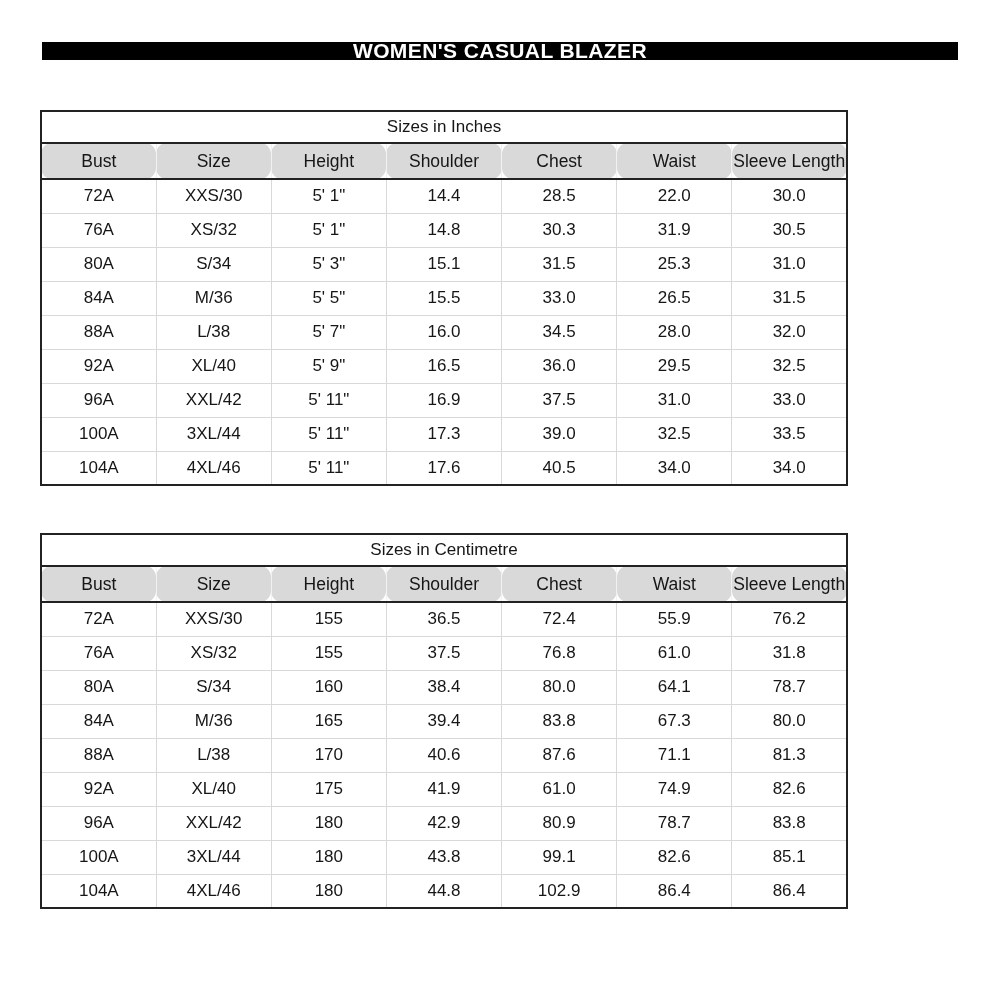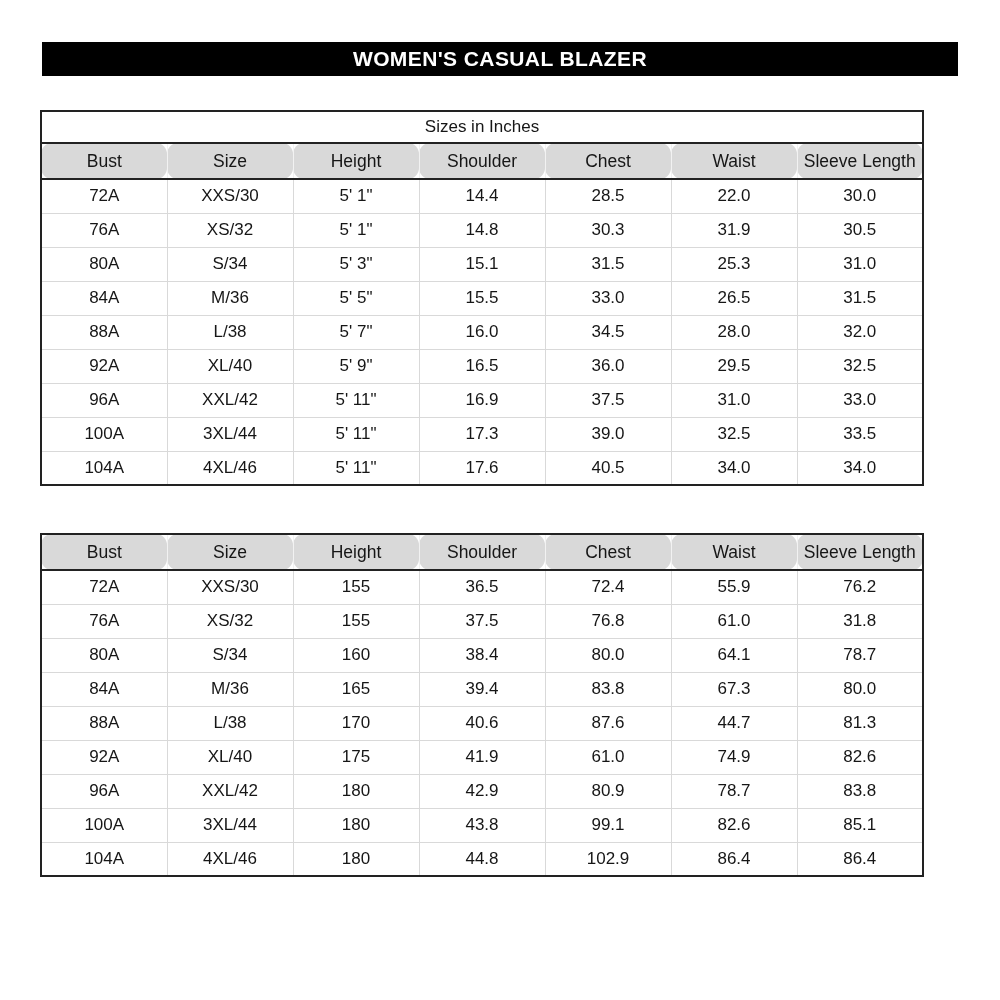--- a/index.html
+++ b/index.html
@@ -6,34 +6,34 @@
   html, body {
     width: 1000px; height: 1000px;
     background: #ffffff;
     font-family: "Liberation Sans", sans-serif;
     color: #161616;
     position: relative;
   }
   .title-bar {
     position: absolute;
     left: 42px; top: 42px;
-    width: 916px; height: 34px;
+    width: 916px; height: 18px;
     background: #000000;
     color: #ffffff;
     display: flex;
     align-items: center;
     justify-content: center;
     font-weight: bold;
     font-size: 21px;
     letter-spacing: 0.4px;
   }
   table.size-table {
     position: absolute;
     left: 40px;
-    width: 884px;
+    width: 808px;
     border-collapse: collapse;
     table-layout: fixed;
     border: 2px solid #222222;
     font-size: 17px;
     padding-left: 21px;
   }
   #table-inches { top: 110px; }
   #table-cm     { top: 533px; }
   tr.title-row th {
     height: 32px;
@@ -167,20 +167,23 @@
         <td>17.6</td>
         <td>40.5</td>
         <td>34.0</td>
         <td>34.0</td>
       </tr>
     </tbody>
   </table>
 
 <table id="table-cm" class="size-table">
     <thead>
+      <tr class="title-row">
+        <th colspan="7">Sizes in Centimetre</th>
+      </tr>
       <tr class="header-row">
         <th>Bust</th>
         <th>Size</th>
         <th>Height</th>
         <th>Shoulder</th>
         <th>Chest</th>
         <th>Waist</th>
         <th>Sleeve Length</th>
       </tr>
     </thead>
@@ -220,21 +223,21 @@
         <td>83.8</td>
         <td>67.3</td>
         <td>80.0</td>
       </tr>
       <tr>
         <td>88A</td>
         <td>L/38</td>
         <td>170</td>
         <td>40.6</td>
         <td>87.6</td>
-        <td>44.7</td>
+        <td>71.1</td>
         <td>81.3</td>
       </tr>
       <tr>
         <td>92A</td>
         <td>XL/40</td>
         <td>175</td>
         <td>41.9</td>
         <td>61.0</td>
         <td>74.9</td>
         <td>82.6</td>

